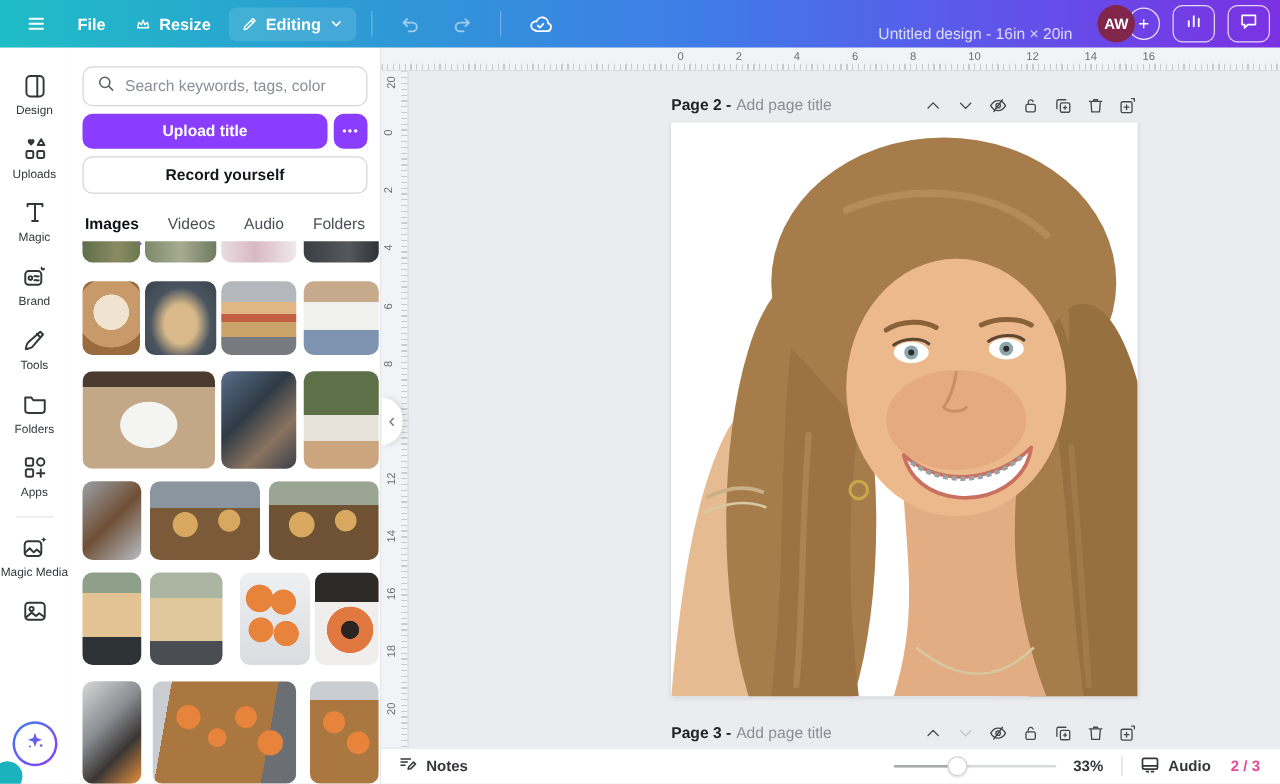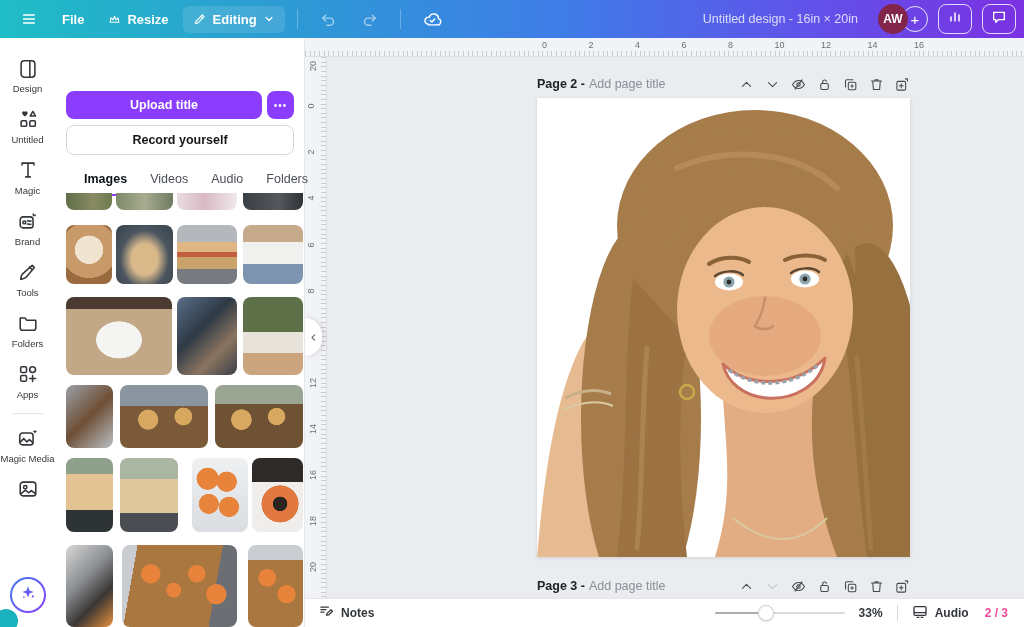--- a/index.html
+++ b/index.html
@@ -11,21 +11,21 @@
   .topbar { position:absolute; left:0; top:0; width:1024px; height:38px;
     background:linear-gradient(90deg,#1fbdc6 0%, #2b9ed2 25%, #3f7ce8 55%, #5f54ea 78%, #7b31e2 100%);
     display:flex; align-items:center; color:#fff; z-index:30; }
   .tb-left { display:flex; align-items:center; gap:4px; padding-left:10px; }
   .tb-btn { display:flex; align-items:center; gap:6px; color:#fff; font-size:13px; font-weight:600;
     padding:6px 10px; border-radius:6px; cursor:pointer; white-space:nowrap; }
   .tb-btn svg { display:block; }
   .editing-pill { background:rgba(255,255,255,0.12); }
   .tb-sep { width:1px; height:20px; background:rgba(255,255,255,0.28); margin:0 8px; }
   .tb-ghost { opacity:0.55; }
-  .tb-right { margin-left:auto; display:flex; align-items:center; gap:10px; padding-right:8px; }
+  .tb-right { margin-left:auto; display:flex; align-items:flex-end; gap:10px; padding-right:8px; }
   .tb-title { color:rgba(255,255,255,0.78); font-size:12.5px; margin-right:10px; white-space:nowrap; }
   .avatar-wrap { display:flex; align-items:center; }
   .avatar { width:30px; height:30px; border-radius:50%; background:#82254a; color:#fff; font-size:12px;
     font-weight:700; display:flex; align-items:center; justify-content:center; z-index:2; }
   .plus-circle { width:26px; height:26px; border-radius:50%; border:1.5px solid rgba(255,255,255,0.85);
     display:flex; align-items:center; justify-content:center; font-size:15px; margin-left:-6px; color:#fff; }
   .tb-sq { width:34px; height:30px; border:1.5px solid rgba(255,255,255,0.8); border-radius:8px;
     display:flex; align-items:center; justify-content:center; }
 
   
@@ -54,21 +54,21 @@
     font-family:"Liberation Sans",sans-serif; background:transparent; }
   .search-box input::placeholder { color:#8a8e96; }
   .upload-btn { position:absolute; left:11px; top:53px; width:196px; height:28px; background:#8b3dff;
     border:none; border-radius:8px; color:#fff; font-size:12.5px; font-weight:700; cursor:pointer;
     font-family:"Liberation Sans",sans-serif; }
   .more-btn { position:absolute; left:212px; top:53px; width:27px; height:28px; background:#8b3dff;
     border:none; border-radius:8px; color:#fff; font-size:10px; letter-spacing:1px; cursor:pointer; }
   .record-btn { position:absolute; left:11px; top:87px; width:228px; height:30px; background:#fff;
     border:1px solid #d4d5da; border-radius:8px; color:#14171a; font-size:12.5px; font-weight:700;
     cursor:pointer; font-family:"Liberation Sans",sans-serif; }
-  .tabs { position:absolute; left:11px; top:128px; width:228px; display:flex; justify-content:space-between;margin-left:16px; }
+  .tabs { position:absolute; left:11px; top:128px; width:228px; display:flex; justify-content:space-between; }
   .tab { font-size:12.5px; color:#4a4e55; padding:6px 2px 8px; cursor:pointer; border-bottom:2.5px solid transparent; }
   .tab.active { color:#0d1216; font-weight:700; border-bottom-color:#8b3dff; }
   .thumb { position:absolute; border-radius:8px; cursor:pointer; background-color:#ddd; background-size:cover; }
   .thumb.strip { border-radius:0 0 8px 8px; }
 
   
   .th-1 { background:linear-gradient(90deg,#5f6f49,#8a8a63 60%,#6b7a4e); }
   .th-2 { background:linear-gradient(90deg,#7d8a6a,#a8ab90 50%,#6f7b60); }
   .th-3 { background:linear-gradient(90deg,#e8dde0,#d9b8c4 45%,#efe9ea); }
   .th-4 { background:linear-gradient(90deg,#3a3f44,#55585c 60%,#2e3338); }
@@ -249,21 +249,21 @@
       </div>
       <div class="rail-item">
         <span class="rail-iconwrap">
           <svg viewBox="0 0 24 24" fill="none" stroke="currentColor" stroke-width="1.7" stroke-linecap="round" stroke-linejoin="round" style="width: 22px; height: 22px;">
             <path d="M8.6 9.3C7 7.9 5.6 6.7 5.6 5.4c0-1 .8-1.9 1.8-1.9.5 0 1 .2 1.2.6.2-.4.7-.6 1.2-.6 1 0 1.8.9 1.8 1.9 0 1.3-1.4 2.5-3 3.9z" fill="currentColor" stroke="none"></path>
             <path d="M17.3 3.8l2.9 5h-5.8z"></path>
             <rect x="4.5" y="14" width="6" height="6" rx="1.2"></rect>
             <rect x="14" y="14" width="6" height="6" rx="1.2"></rect>
           </svg>
         </span>
-        <span class="rail-label">Untitled</span>
+        <span class="rail-label">Uploads</span>
       </div>
       <div class="rail-item">
         <span class="rail-iconwrap">
           <svg viewBox="0 0 24 24" fill="none" stroke="currentColor" stroke-width="1.7" stroke-linecap="round" stroke-linejoin="round" style="width: 22px; height: 22px;">
             <path d="M5.5 6.5V4.5h13v2M12 4.5V19.5M9.5 19.5h5"></path>
           </svg>
         </span>
         <span class="rail-label">Magic</span>
       </div>
       <div class="rail-item">
@@ -337,20 +337,29 @@
               <path d="M12 3l2 5.5L19.5 10.5 14 12.5 12 18l-2-5.5L4.5 10.5 10 8.5z" fill="url(#aig)"></path>
               <circle cx="18.5" cy="16.5" r="1.4" fill="url(#aig)"></circle>
               <circle cx="6.5" cy="17.5" r="1.1" fill="url(#aig)"></circle>
             </svg></span>
         </div>
       </div>
     </nav>
   <div class="corner-blob"></div>
 
   <section class="panel">
+    <div class="search-box">
+      <span>
+        <svg width="15" height="15" viewBox="0 0 24 24" fill="none" stroke="#5b5f66" stroke-width="2" stroke-linecap="round">
+            <circle cx="11" cy="11" r="6.5"></circle>
+            <path d="M16.2 16.2L21 21"></path>
+          </svg>
+      </span>
+      <input type="text" placeholder="Search keywords, tags, color" style="">
+    </div>
     <button class="upload-btn">Upload title</button>
     <button class="more-btn">•••</button>
     <button class="record-btn">Record yourself</button>
     <div class="tabs" id="tabs">
         <div class="tab active">Images</div>
         <div class="tab">Videos</div>
         <div class="tab">Audio</div>
         <div class="tab">Folders</div>
       </div>
     <div id="thumbs">

